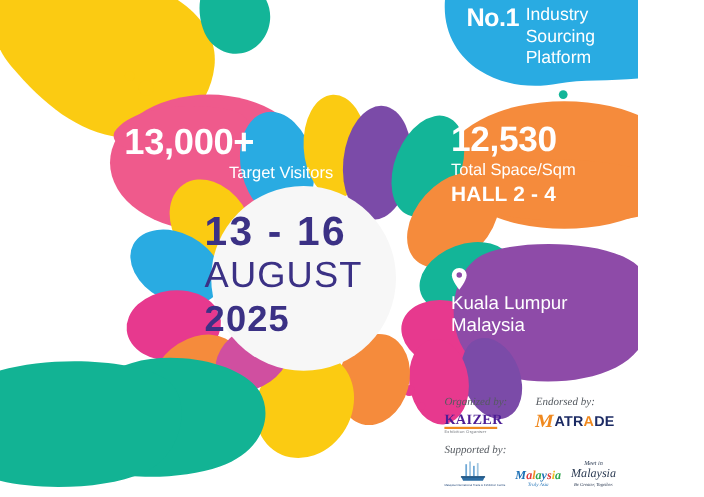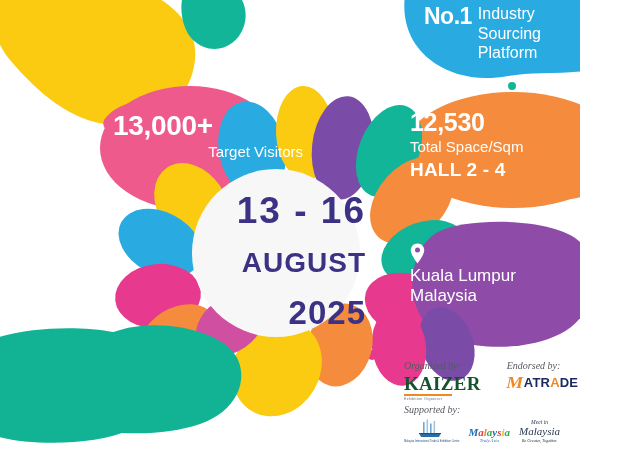--- a/index.html
+++ b/index.html
@@ -38,26 +38,26 @@
   #no1-rest {
     display: inline-block;
     font-size: 16px;
     line-height: 1.22;
     margin-left: 6px;
     vertical-align: top;
   }
 
   
   #visitors-block { left: 113px; top: 110px; width: 190px; }
-  #visitors-num { font-size: 28px; font-weight: bold; letter-spacing: -0.3px; }
+  #visitors-num { font-size: 33px; font-weight: bold; letter-spacing: -0.3px; }
   #visitors-lbl { font-size: 15px; margin-top: 1px; text-align: right; }
 
   
   #space-block { left: 410px; top: 108px; width: 200px; text-align: left; }
-  #space-num { font-size: 25px; font-weight: bold; letter-spacing: -0.3px; }
+  #space-num { font-size: 32px; font-weight: bold; letter-spacing: -0.3px; }
   #space-lbl { font-size: 15px; margin-top: 1px; }
   #hall-lbl { font-size: 19px; font-weight: bold; margin-top: 4px; letter-spacing: 0.2px; }
 
   
   #venue-block { left: 410px; top: 243px; width: 190px; }
   #venue-name-row { display: flex; align-items: center; gap: 5px; }
   #venue-name { font-size: 25px; font-weight: bold; letter-spacing: 0.4px; }
   #venue-city { font-size: 17px; margin-top: 2px; }
   #venue-country { font-size: 17px; margin-top: 0px; }
 
@@ -65,44 +65,44 @@
   #colocated-block { left: 140px; top: 360px; width: 180px; }
   #coloc-top { font-size: 21px; font-weight: bold; }
   #coloc-l1 { font-size: 16px; margin-top: 1px; }
   #coloc-l2 { font-size: 16px; }
 
   
   #date-block {
     position: absolute;
     left: 186px; top: 192px;
     width: 180px;
-    text-align: right;
+    text-align: left;
     color: #3b3185;
     line-height: 1.0;
   }
   #date-range { font-size: 37px; font-weight: bold; letter-spacing: 2px; }
-  #date-month { font-size: 28px; font-weight: bold; letter-spacing: 1px; margin-top: 20px; }
-  #date-year { font-size: 33px; font-weight: bold; letter-spacing: 1px; margin-top: 19px; }
+  #date-month { font-size: 33px; font-weight: normal; letter-spacing: 1px; margin-top: 4px; }
+  #date-year { font-size: 33px; font-weight: bold; letter-spacing: 1px; margin-top: 7px; }
 
   
   #credits { position: absolute; left: 404px; top: 360px; width: 180px; }
   .credit-row { display: flex; gap: 26px; }
   .credit-col { display: flex; flex-direction: column; }
   .credit-label {
     font-family: "Liberation Serif", serif;
     font-style: italic;
     font-size: 10px;
     color: #555a60;
     margin-bottom: 3px;
   }
   .logo-kaizer {
     font-family: "Liberation Serif", serif;
-    font-size: 19px;
+    font-size: 13px;
     font-weight: bold;
-    color: #14532d;
+    color: #4c1d95;
     letter-spacing: 0.3px;
     line-height: 1;
   }
   .kaizer-rule { width: 48px; height: 2px; background: #f0891f; margin-top: 1px; }
   .kaizer-sub { font-size: 3.6px; color: #6b6f75; letter-spacing: 0.3px; margin-top: 1px; }
 
   .logo-matrade { display: flex; align-items: center; line-height: 1; }
   .matrade-m {
     display: inline-block;
     font-family: "Liberation Serif", serif;

